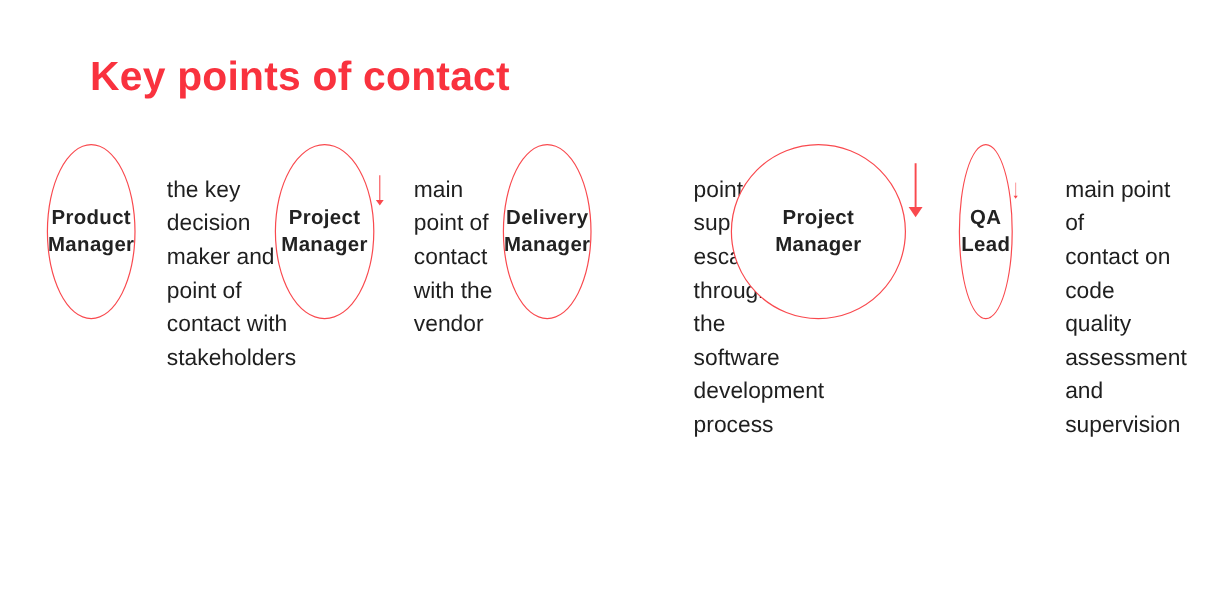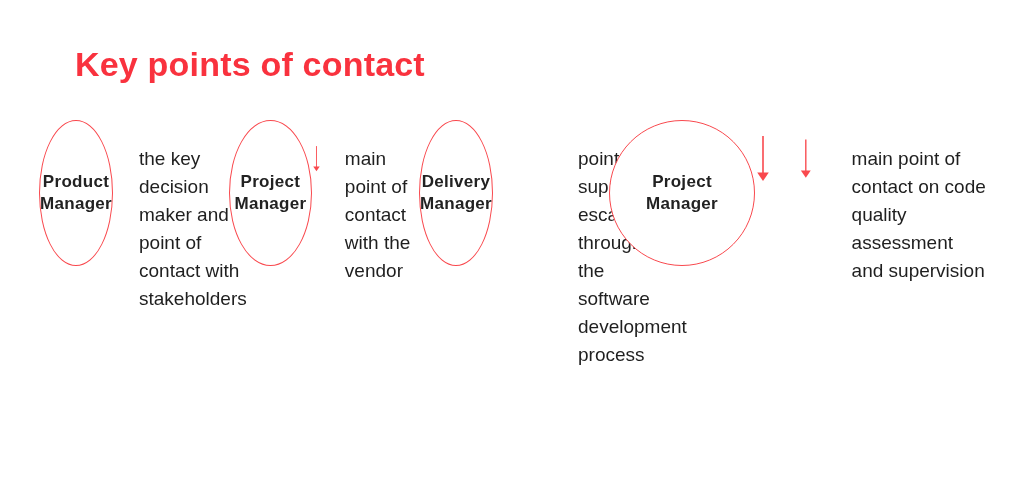--- a/index.html
+++ b/index.html
@@ -136,20 +136,24 @@
       <div class="circle-label">Project
 Manager</div>
     </div>
     <svg class="arrow" width="16" height="48" viewBox="0 0 16 48" aria-hidden="true">
       <line x1="8" y1="1" x2="8" y2="39" stroke="currentColor" stroke-width="1.6"></line>
       <path d="M2.2 37.5 L8 46 L13.8 37.5 Z" fill="currentColor"></path>
     </svg>
   </div>
 
   <div class="column">
+    <div class="circle">
+      <div class="circle-label">QA
+Lead</div>
+    </div>
     <svg class="arrow" width="16" height="48" viewBox="0 0 16 48" aria-hidden="true">
       <line x1="8" y1="1" x2="8" y2="39" stroke="currentColor" stroke-width="1.6"></line>
       <path d="M2.2 37.5 L8 46 L13.8 37.5 Z" fill="currentColor"></path>
     </svg>
     <div class="description">main point of
 contact on code
 quality assessment
 and supervision</div>
   </div>
 

